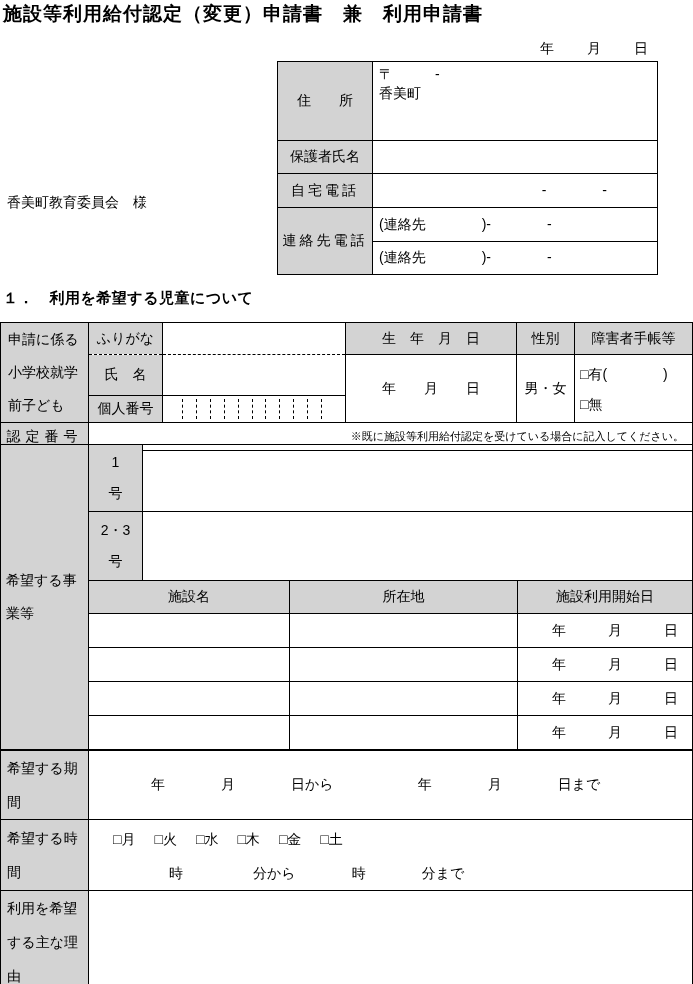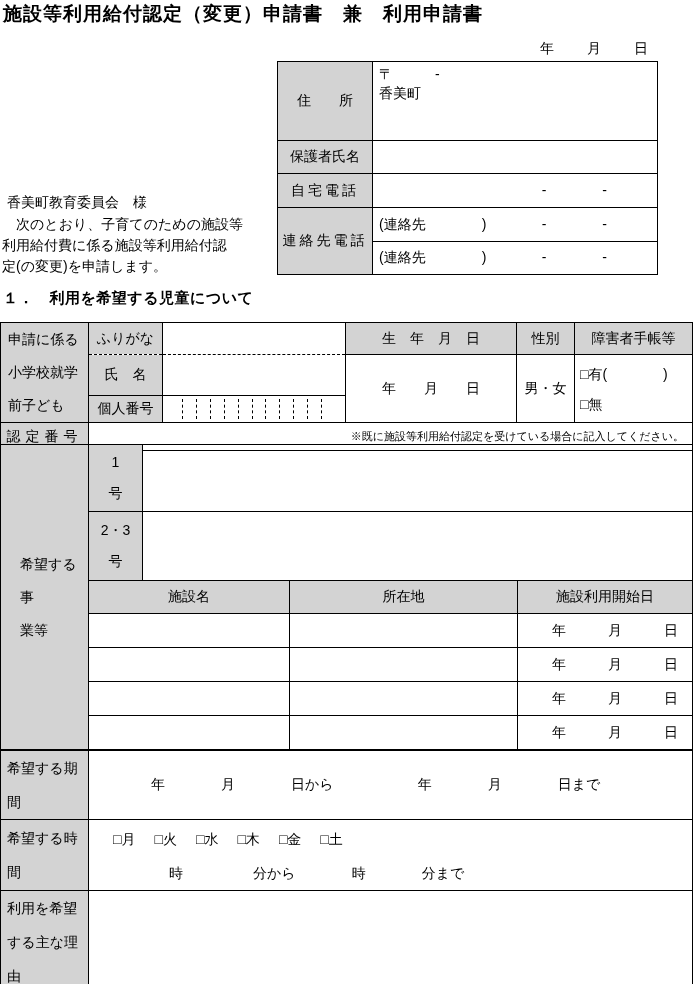--- a/index.html
+++ b/index.html
@@ -11,39 +11,39 @@
   td { border:1px solid #000; padding:0; vertical-align:middle; overflow:hidden; font-size:14px; }
   .gray { background:#d3d3d3;margin-top:35px; }
   .ctr { text-align:center; }
   .title { position:absolute; left:3px; top:1px; font-size:19px; font-weight:bold; letter-spacing:1px; white-space:nowrap; }
   .date-line { position:absolute; left:540px; top:40px; width:108px; display:flex; justify-content:space-between; }
   .contact-table { position:absolute; left:277px; top:61px; }
   .contact-table td.lbl { text-align:center; }
   .ls3 { letter-spacing:3px; }
   .addr-val { vertical-align:top; padding:3px 0 0 6px; line-height:19px; }
   .phone-val { text-align:right; padding-right:50px; }
-  .renraku-row { display:flex; justify-content:space-between; align-items:center; height:100%; }
+  .renraku-row { display:flex; justify-content:flex-start; align-items:center; height:100%; }
   .renraku-prefix { padding-left:6px; }
   .renraku-dashes { padding-right:50px; }
   .addressee { position:absolute; left:7px; top:194px; }
   .declaration { position:absolute; left:2px; top:214px; line-height:21px; white-space:pre-line; width:280px; }
   .sec-heading { position:absolute; left:3px; top:289px; font-size:15px; font-weight:bold; letter-spacing:0.5px; }
   .tableA { position:absolute; left:0; top:322px; width:692px; }
   .tableB { position:absolute; left:0; top:444px; width:692px; }
   .tableC { position:absolute; left:0; top:750px; width:692px; }
   .child-label { line-height:33px; padding-left:7px; white-space:pre-line; }
   .dashedB { border-bottom:1px dashed #000; }
   .no-top { border-top:none; }
   .kojin-boxes { display:flex; height:20px; margin:3px 10px 3px 6px; }
   .kojin-boxes span { flex:1; border-right:1px dashed #000; }
   .kojin-boxes span:last-child { border-right:none; }
   .disability-cell { padding-left:5px; line-height:30px; white-space:pre-line; }
   .nintei-lbl { letter-spacing:5px; text-align:center; }
   .nintei-note { text-align:right; padding-right:8px; font-size:11px; }
-  .biz-label { line-height:33px; padding-left:19px; white-space:pre-line; }
+  .biz-label { line-height:33px; padding-left:5px; white-space:pre-line; }
   .go-label { line-height:31px; text-align:center; white-space:pre-line; }
   .date-cell { text-align:right; padding-right:14px; }
   .side-lbl { line-height:34px; padding-left:6px; white-space:pre-line; }
   .period-val { padding-left:62px; }
   .weekday-row { display:flex; gap:19px; padding-left:24px; line-height:34px; }
   .time-line2 { padding-left:24px; line-height:34px; white-space:pre; }
   .time-cell { vertical-align:top; padding-top:2px; }
 </style>
 </head>
 <body>
@@ -93,23 +93,20 @@
         <div class="renraku-row">
           <span class="renraku-prefix">(連絡先　　　　)</span>
           <span class="renraku-dashes">-　　　　-</span>
         </div>
       </td>
     </tr>
   </tbody>
     </table>
 
   <div class="addressee">香美町教育委員会　様</div>
-  <div class="declaration">　次のとおり、子育てのための施設等
-利用給付費に係る施設等利用給付認
-定(の変更)を申請します。</div>
 
   <div class="sec-heading">１．　利用を希望する児童について</div>
 
   <table class="tableA">
     <colgroup>
       <col style="width:88px">
         <col style="width:74px">
         <col style="width:183px">
       <col style="width:171px">
         <col style="width:58px">

